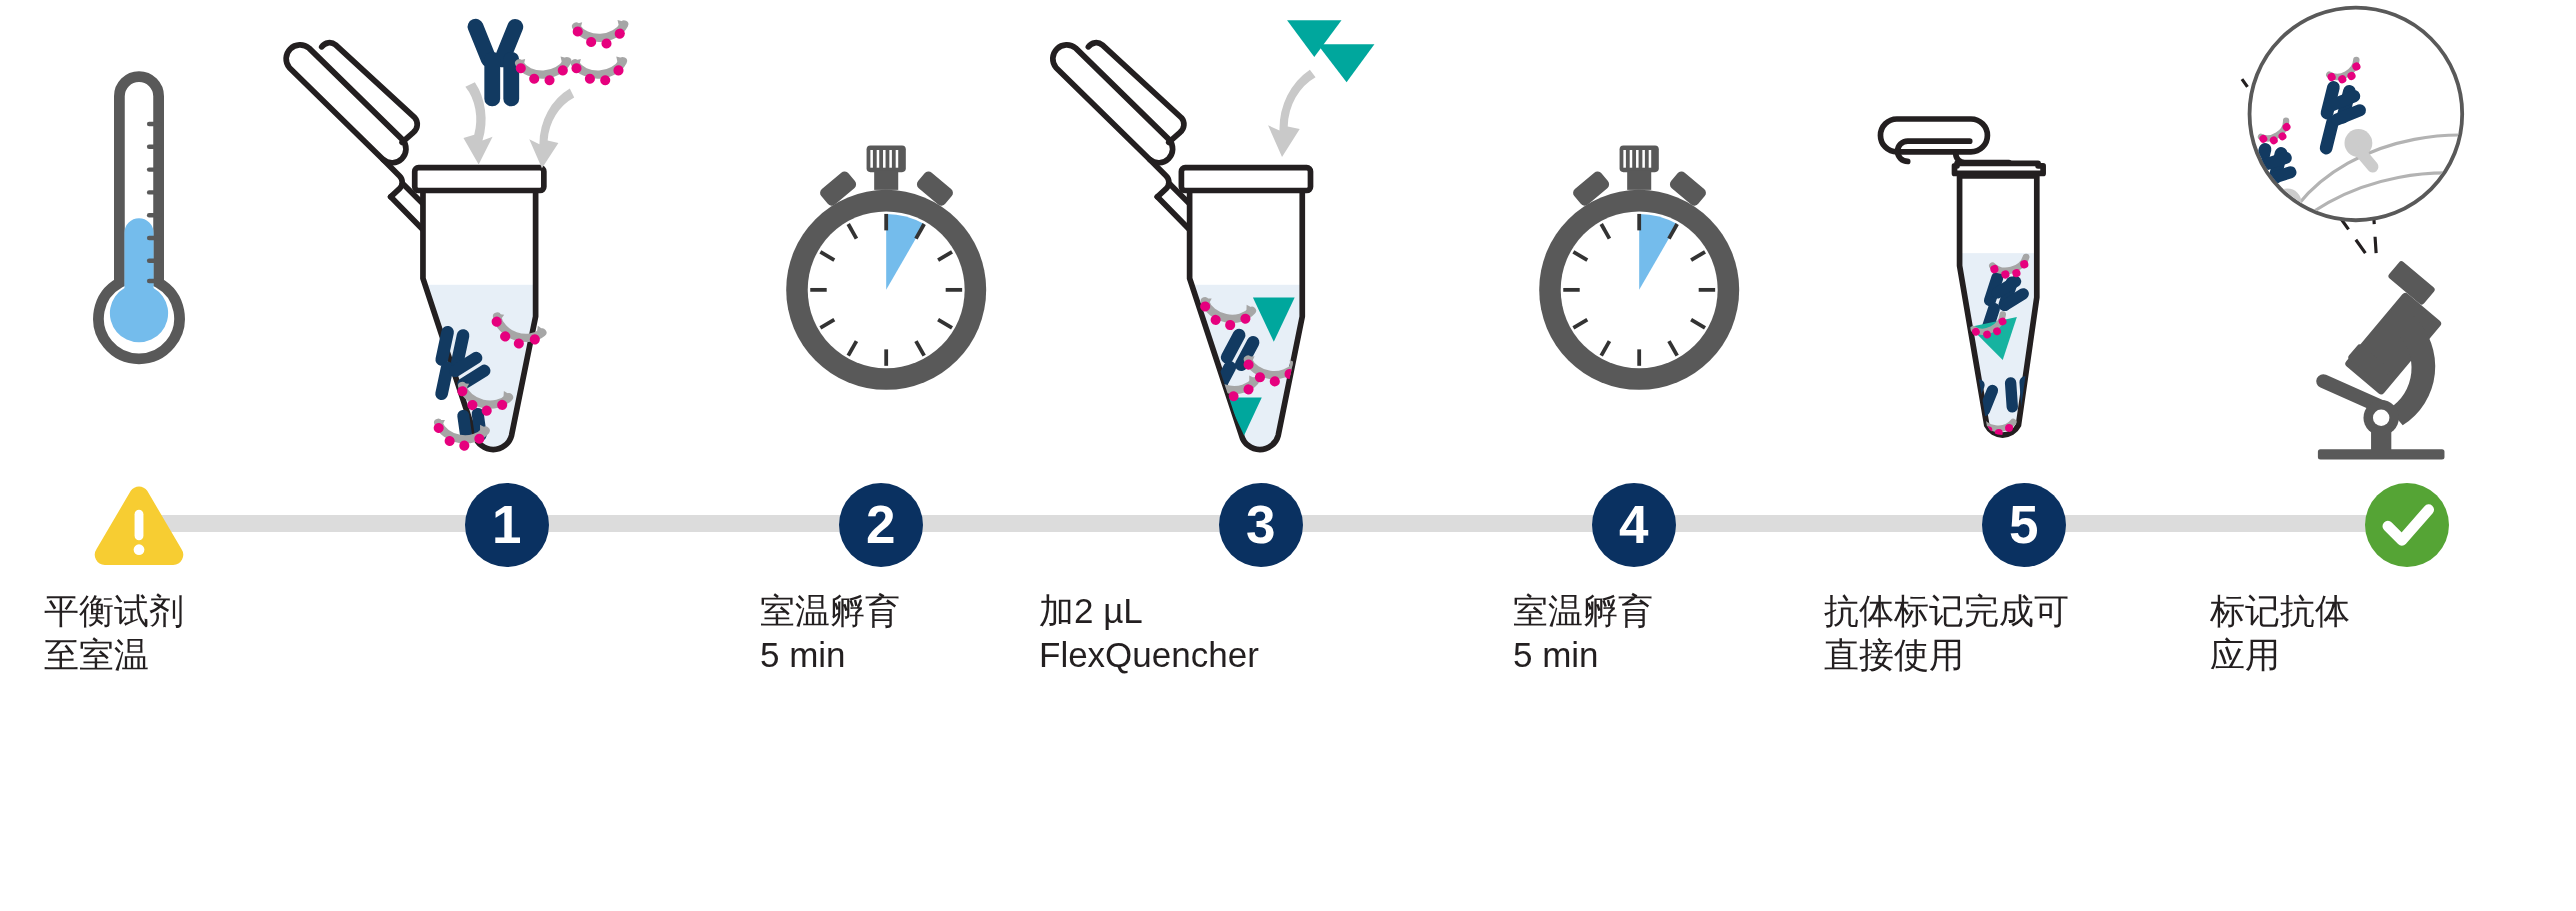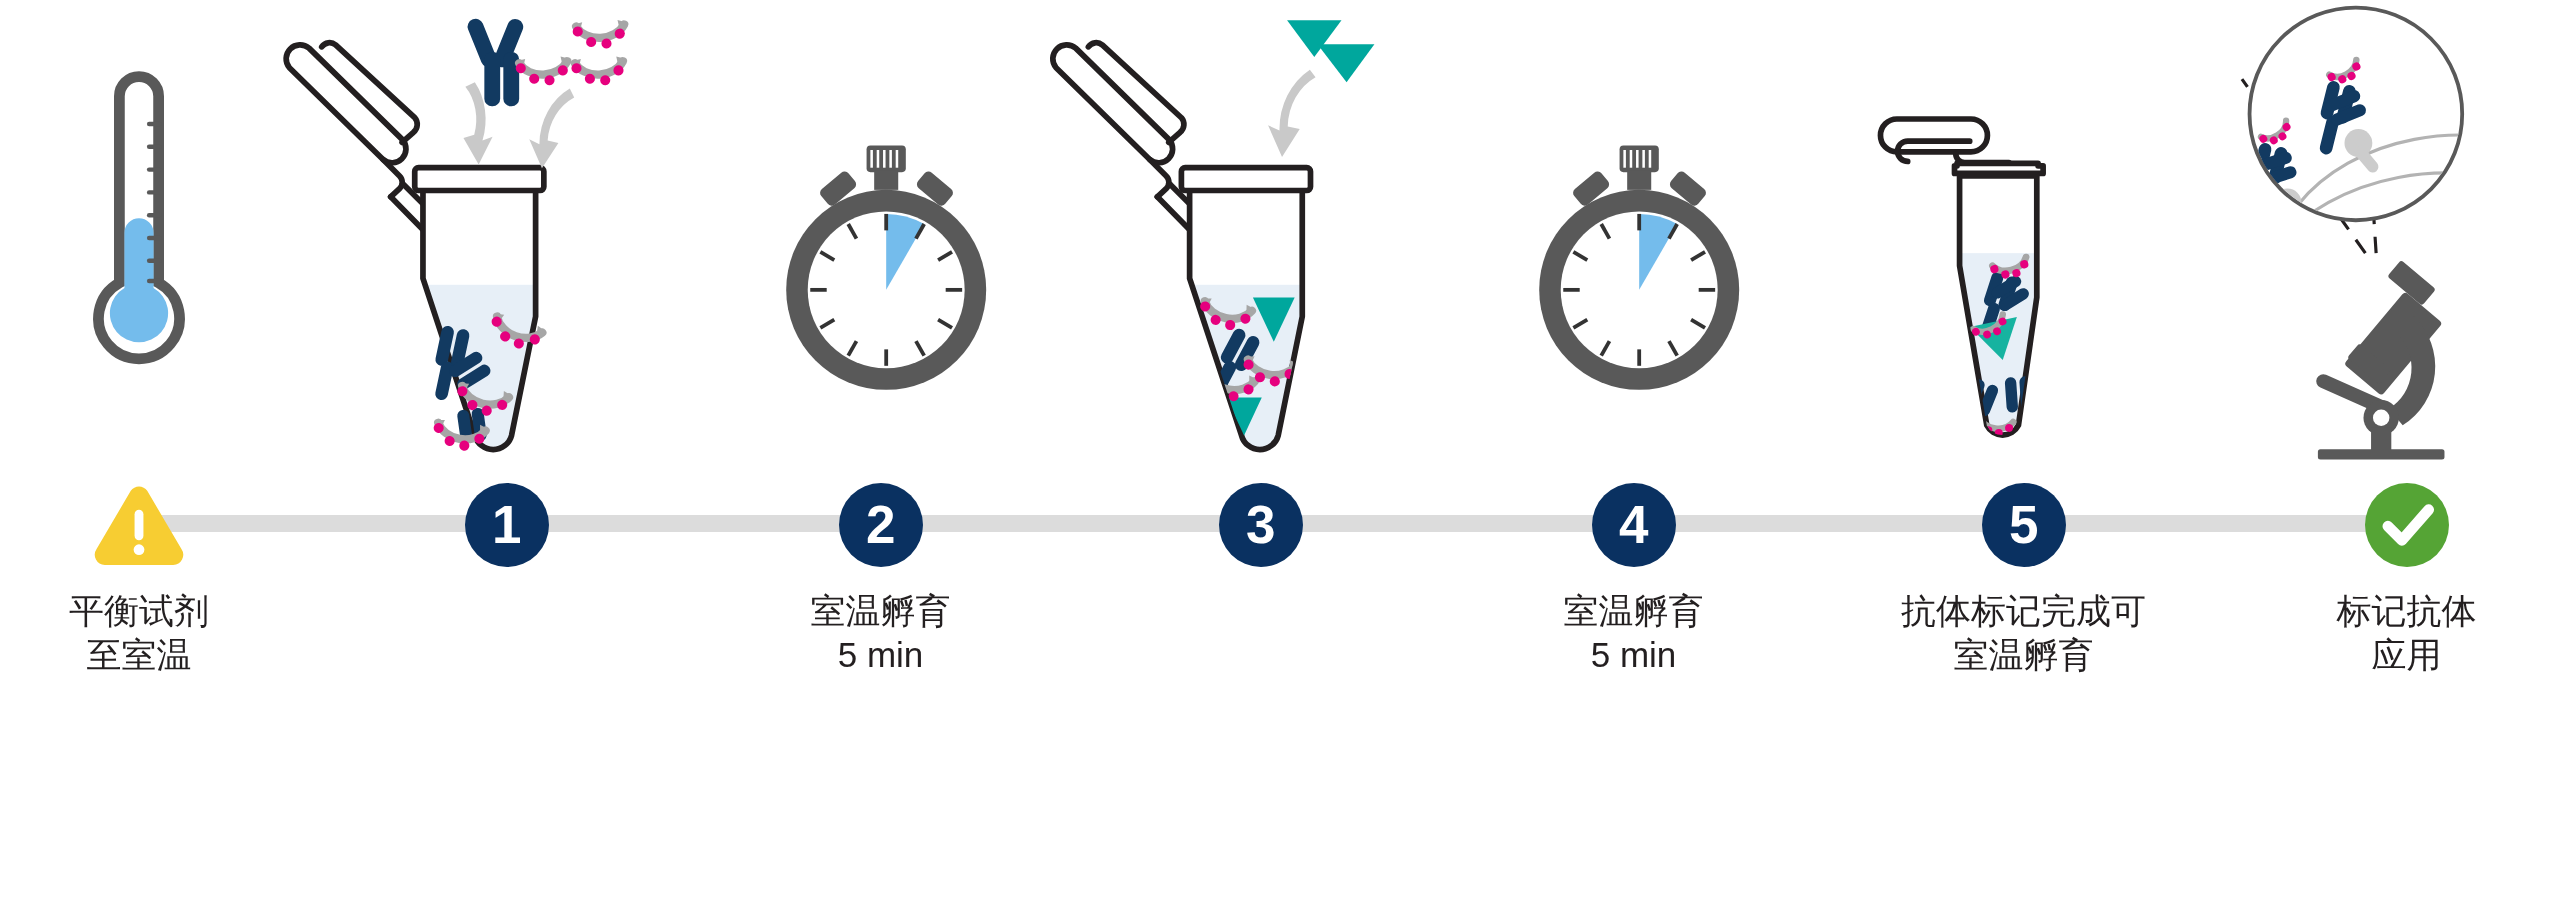--- a/index.html
+++ b/index.html
@@ -70,21 +70,21 @@
   }
   .marker-warning { width: 95px; height: 84px; }
   .marker-check   { width: 84px; height: 84px; }
 
   
   .caption {
     position: absolute;
     top: 589px;
     left: 0;
     width: 100%;
-    text-align: center;
+    text-align: left;
     font-size: 35px;
     line-height: 44px;
     color: #231f20;
     white-space: pre-line;
   }
 </style>
 </head>
 <body>
 
 <div id="workflow">
@@ -376,20 +376,22 @@
         </g>
 
         <g fill="#c9c9c9">
           <path d="M428 110 a100 110 0 0 0 -48 96 l -18 -8 l 22 50 l 28 -44 l -19 -4 a80 90 0 0 1 44 -78 Z"></path>
         </g>
       </svg>
     </div>
     <div class="marker">
       <div class="marker-circle">3</div>
     </div>
+    <div class="caption">加2 µL
+FlexQuencher</div>
   </div>
 
   <div class="step" style="left:1513px; width:241px;">
     <div class="art">
       <svg width="241" height="481" viewBox="0 0 380 760">
         <g transform="translate(0,230)">
           <rect x="168" y="0" width="62" height="42" rx="6" fill="#595959"></rect>
           <g stroke="#ffffff" stroke-width="4">
             <line x1="176" y1="7" x2="176" y2="35"></line>
               <line x1="186" y1="7" x2="186" y2="35"></line>
@@ -496,21 +498,21 @@
               </g>
             </g>
           </g>
         </g>
       </svg>
     </div>
     <div class="marker">
       <div class="marker-circle">5</div>
     </div>
     <div class="caption">抗体标记完成可
-室温孵育</div>
+直接使用</div>
   </div>
 
   <div class="step" style="left:2210px; width:393px;">
     <div class="art">
       <svg width="393" height="481" viewBox="0 0 620 760">
 
         <g stroke="#231f20" stroke-width="5" stroke-dasharray="26 20" fill="none">
           <line x1="245" y1="400" x2="50" y2="125"></line>
           <line x1="262" y1="400" x2="238" y2="30"></line>
         </g>

